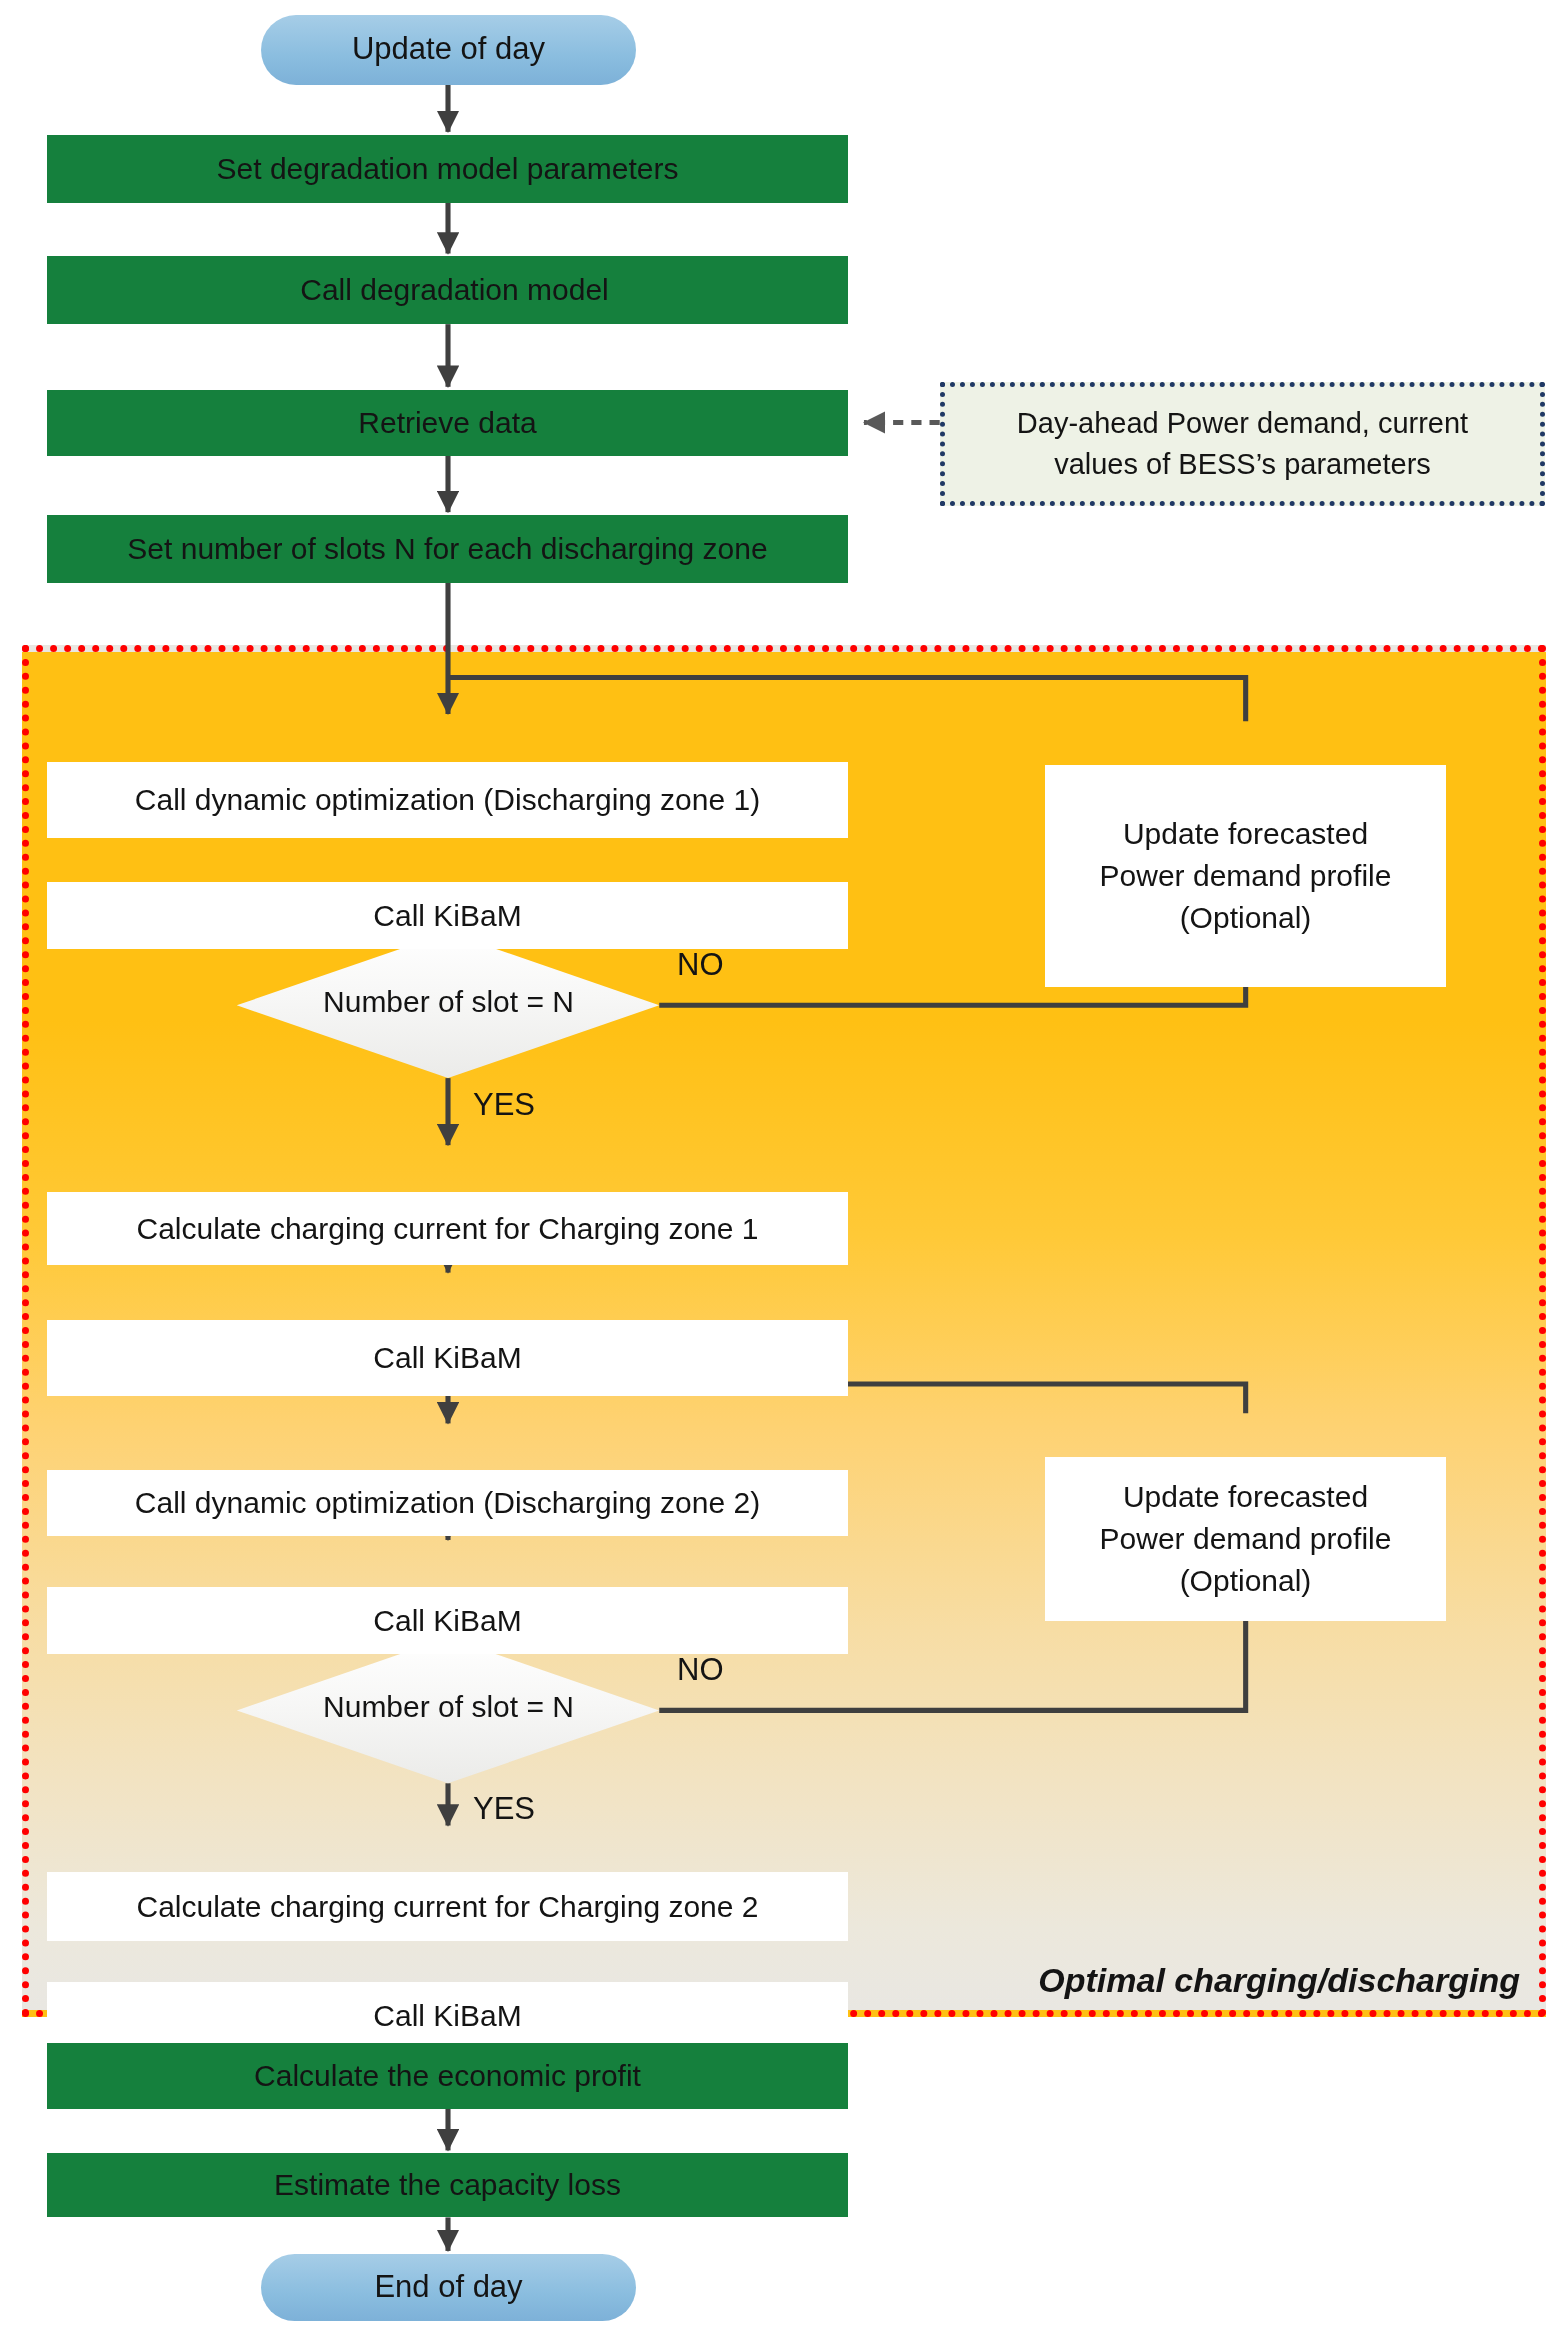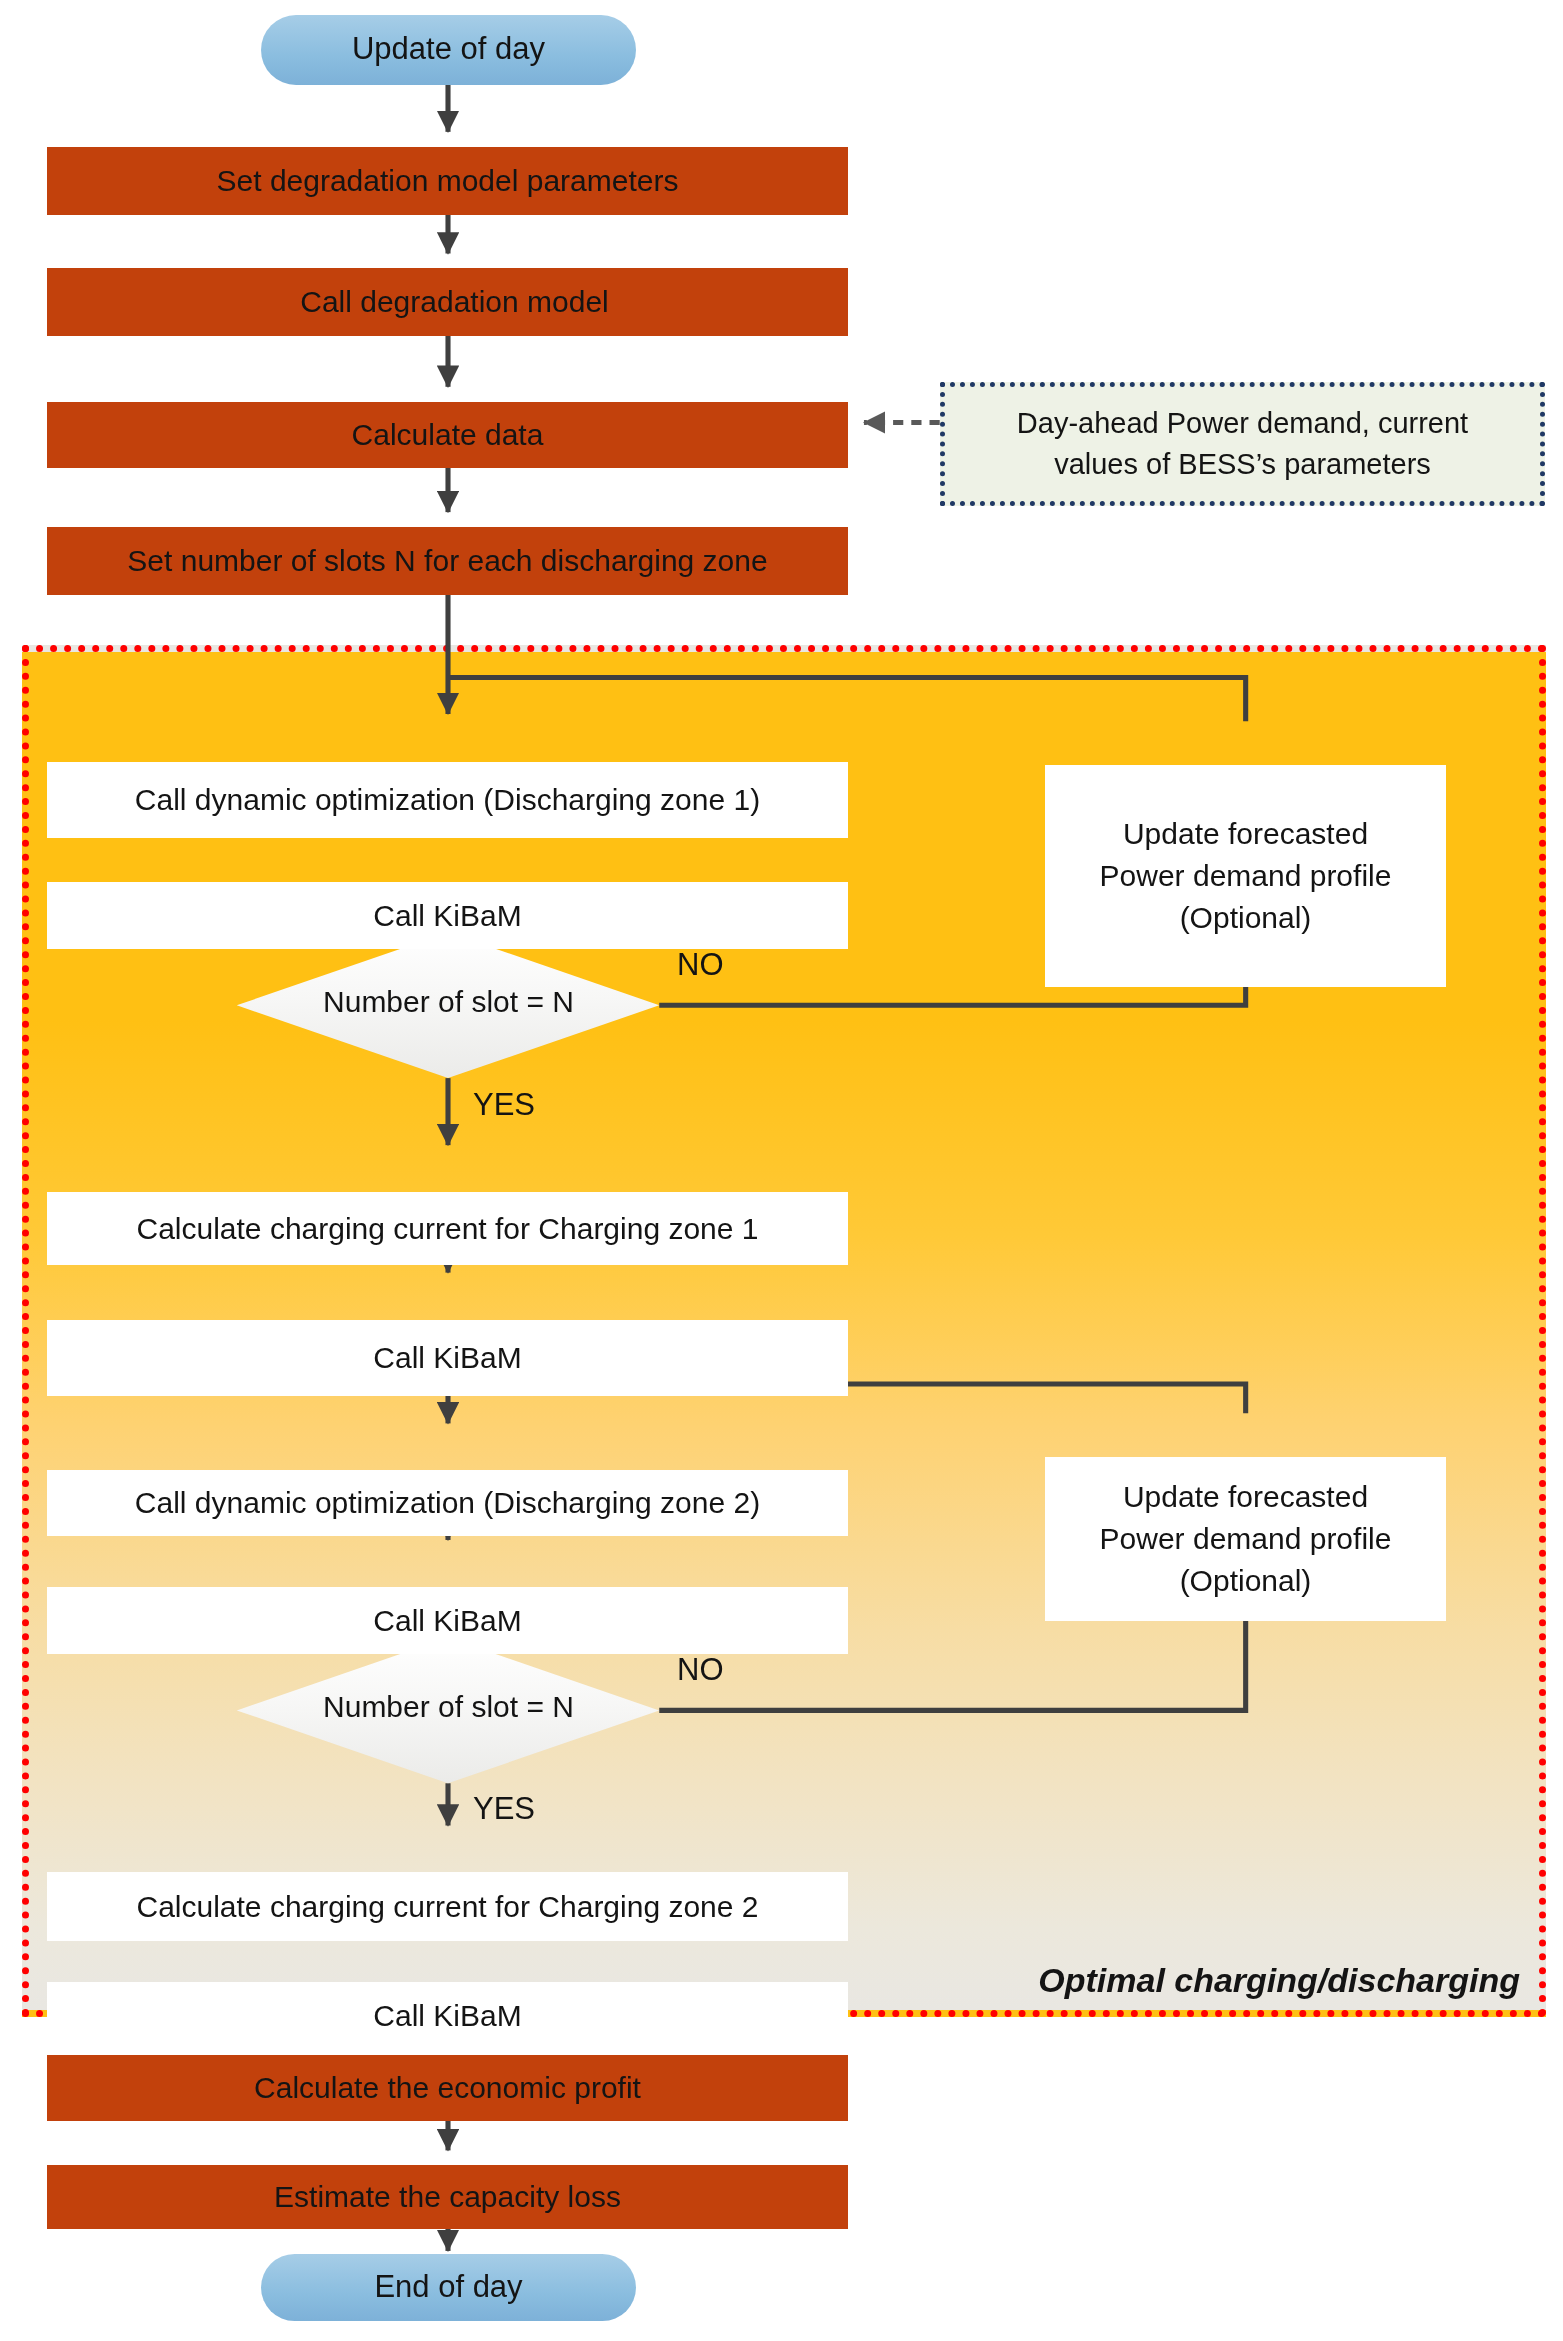--- a/index.html
+++ b/index.html
@@ -11,21 +11,21 @@
     box-sizing:border-box;border:7.3px dotted #ff0000;
     background:linear-gradient(180deg,#ffc013 0%,#ffc013 27%,#ffc937 43%,#fed272 57%,#f7dda4 72%,#f2e3c2 83%,#ece8dc 94%,#e9e7e2 100%);
     z-index:0;
   }
   #connectors{position:absolute;left:0;top:0;z-index:1;pointer-events:none;}
 
   .box{
     position:absolute;display:flex;align-items:center;justify-content:center;
     text-align:center;font-size:30px;line-height:1.25;z-index:2;box-sizing:border-box;
   }
-  .green{background:#c2410c;margin-top:12px;}
+  .green{background:#15803d;}
   .white{background:#ffffff;margin-top:44px;}
   .pill{
     background:linear-gradient(180deg,#a6cde7 0%,#8abddf 60%,#7db1d8 100%);
     border-radius:38px;font-size:31px;
   }
   .note{
     border:5.1px dotted #1f3864;background:#eef2e6;
     white-space:pre-line;line-height:1.4;font-size:29px;
   }
   .prewrap{white-space:pre-line;line-height:1.4;}
@@ -84,21 +84,21 @@
     <polygon points="615,1280 905,1380 615,1480 325,1380" fill="url(#diamondGrad)"></polygon>
     <polygon points="615,2248 905,2348 615,2448 325,2348" fill="url(#diamondGrad)"></polygon>
   </svg>
 
   <div class="box pill" style="left:261px;top:14.6px;width:375px;height:70px;">Update of day</div>
 
   <div class="box green" style="left:47px;top:135px;width:801px;height:68px;">Set degradation model parameters</div>
 
   <div class="box green" style="left:47px;top:256px;width:801px;height:68px;padding-left:14px;">Call degradation model</div>
 
-  <div class="box green" style="left:47px;top:390px;width:801px;height:66px;">Calculate data</div>
+  <div class="box green" style="left:47px;top:390px;width:801px;height:66px;">Retrieve data</div>
 
   <div class="box note" style="left:940px;top:382px;width:605px;height:124px;">Day-ahead Power demand, current
 values of BESS’s parameters</div>
 
   <div class="box green" style="left:47px;top:515px;width:801px;height:68px;">Set number of slots N for each discharging zone</div>
 
   <div class="box white" style="left:47px;top:718px;width:801px;height:76px;">Call dynamic optimization (Discharging zone 1)</div>
 
   <div class="box white prewrap" style="left:1045px;top:721px;width:401px;height:222px;">Update forecasted
 Power demand profile

